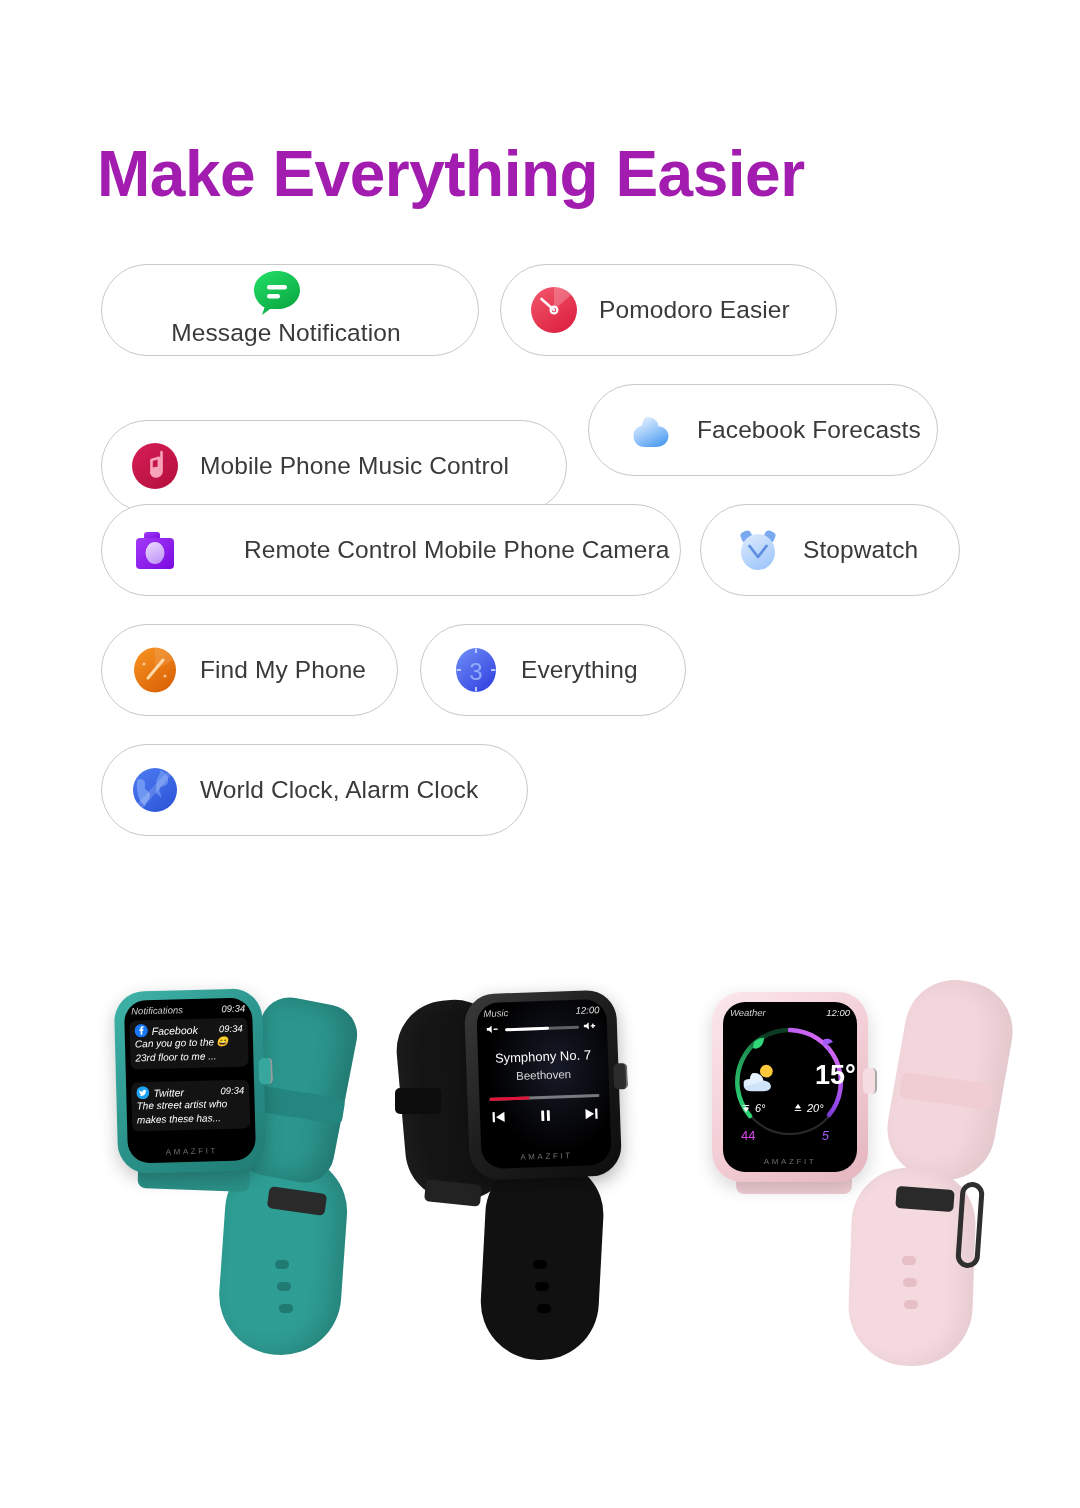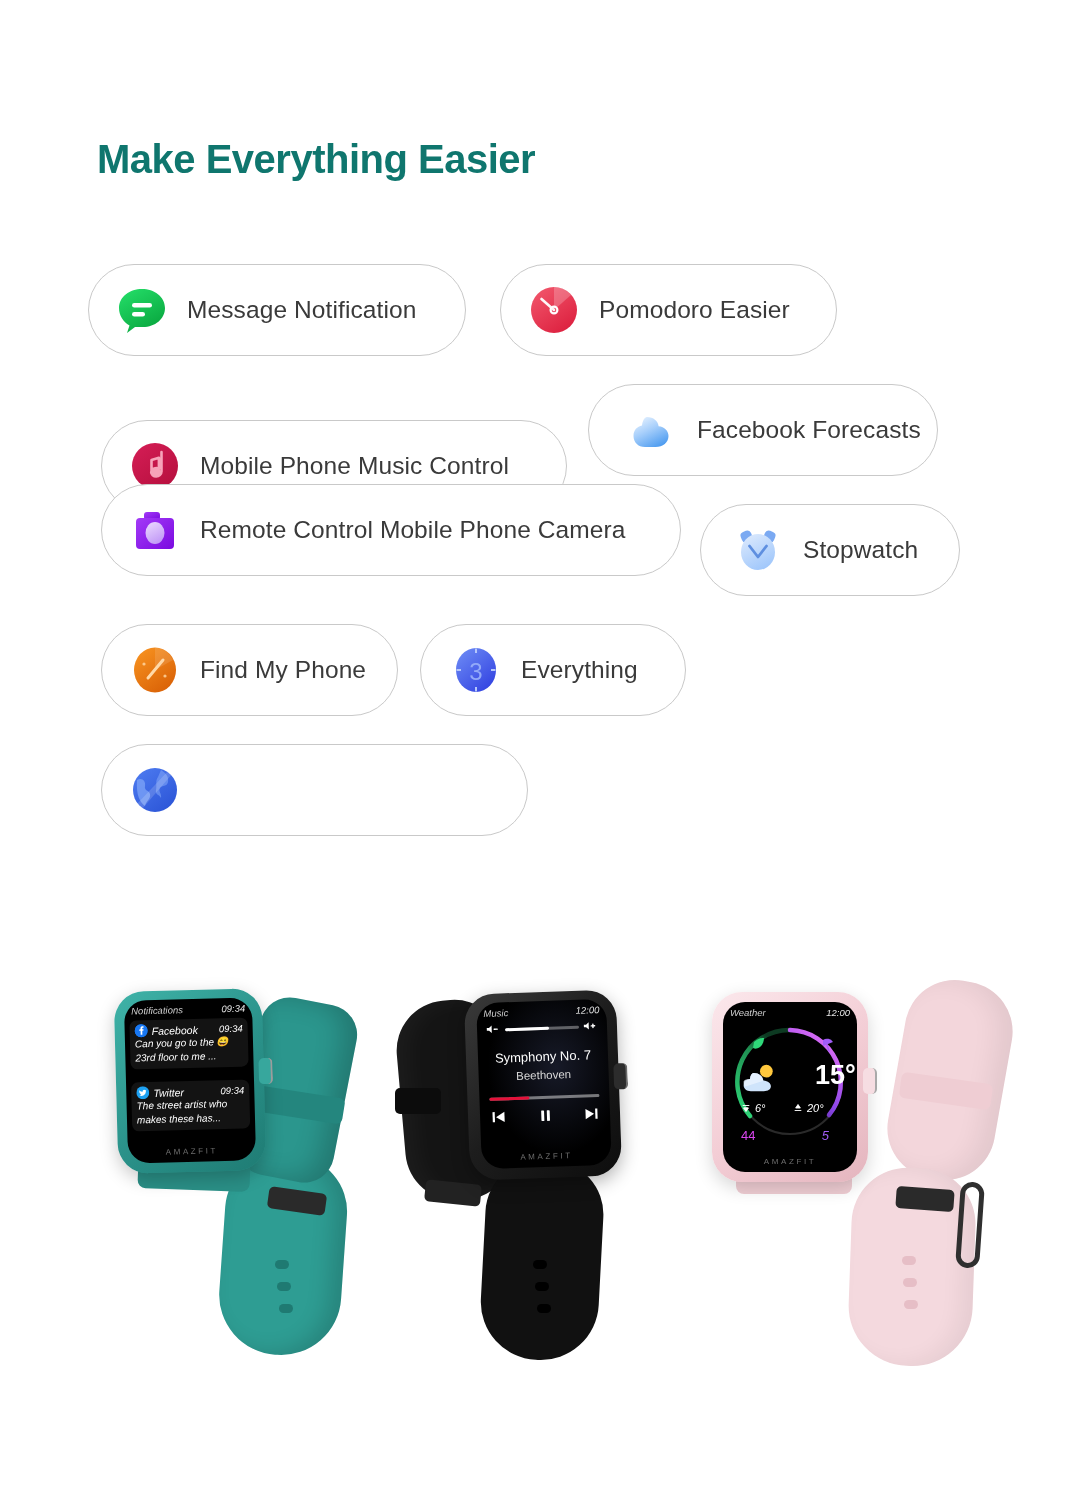--- a/index.html
+++ b/index.html
@@ -10,23 +10,23 @@
     font-family: "Liberation Sans", sans-serif;
     overflow: hidden;
   }
   .page { position: relative; width: 1080px; height: 1508px; background: #fff; }
 
   
   .title {
     position: absolute;
     left: 97px;
     top: 137px;
-    font-size: 40px;
+    font-size: 64px;
     font-weight: bold;
-    color: #0f766e;
+    color: #a21caf;
     letter-spacing: -0.5px;
     white-space: nowrap;
   }
 
   
   .pills { position: absolute; left: 0; top: 0; }
   .pill {
     position: absolute;
     display: flex;
     align-items: center;
@@ -115,21 +115,21 @@
 </style>
 </head>
 <body>
 
 <div class="page">
 
   <div class="title">Make Everything Easier</div>
 
   <div class="pills">
 
-    <div class="pill" style="left:88px; top:264px; width:378px;">
+    <div class="pill" style="left:101px; top:264px; width:378px;flex-direction:column;">
       <span class="ico">
         <svg viewBox="0 0 54 54">
           <defs>
               <linearGradient id="gMsg" x1="0" y1="0" x2="0.6" y2="1">
             <stop offset="0" stop-color="#25e06a"></stop>
                 <stop offset="1" stop-color="#0aa840"></stop>
           </linearGradient>
             </defs>
           <path d="M27 6 C39 6 50 13.5 50 25 C50 36 40 44 28 44 L20 44 L12 50 L14.5 42.5 C8 38.6 4 32.4 4 25 C4 13.5 15 6 27 6 Z" fill="url(#gMsg)"></path>
           <rect x="17" y="20" width="20" height="4.6" rx="2.3" fill="#fff"></rect>
@@ -183,21 +183,21 @@
                 <stop offset="0.45" stop-color="#a9d0fb"></stop>
                 <stop offset="1" stop-color="#4f9df0"></stop>
           </linearGradient>
             </defs>
           <path d="M22 14 C28.5 14 33 18 33.6 23.2 C39.5 23.6 43.5 28 43.5 33 C43.5 39.5 38 44 30.5 44 L20 44 C13 44 8.5 39.2 8.5 33 C8.5 27.3 12.2 23.4 17 22.6 C17.6 17.6 19.5 14 22 14 Z" fill="url(#gCld)"></path>
         </svg>
       </span>
       <span class="lbl">Facebook Forecasts</span>
     </div>
 
-    <div class="pill" style="left:101px; top:484px; width:580px;">
+    <div class="pill" style="left:101px; top:504px; width:580px;gap:44px;">
       <span class="ico">
         <svg viewBox="0 0 54 54">
           <defs>
               <linearGradient id="gCam" x1="0" y1="0" x2="1" y2="1">
             <stop offset="0" stop-color="#a33af7"></stop>
                 <stop offset="1" stop-color="#7a0ae0"></stop>
           </linearGradient>
           <linearGradient id="gLens" x1="0" y1="0" x2="0.5" y2="1">
             <stop offset="0" stop-color="#eddcff"></stop>
                 <stop offset="1" stop-color="#c39bf7"></stop>
@@ -276,20 +276,21 @@
             <stop offset="0" stop-color="#4d7bf0"></stop>
                 <stop offset="1" stop-color="#2a53d6"></stop>
           </linearGradient>
             </defs>
           <circle cx="27" cy="27" r="22" fill="url(#gGlb)"></circle>
           <path d="M9 17 C14 14 18 18 17 23 C16 28 21 27 22 31 C23 36 18 38 17 43 C12 39 8 33 9 17 Z" fill="#7ea4f7" opacity="0.75"></path>
           <path d="M33 7 C38 10 41 14 40 19 C39 24 34 22 32 25 C30 28 34 31 33 35 C31 31 27 32 28 27 C29 22 27 18 30 14 Z" fill="#7ea4f7" opacity="0.6"></path>
           <path d="M45 10 L14 46 A22 22 0 0 1 9 41 L42 6 Z" fill="#ffffff" opacity="0.16"></path>
         </svg>
       </span>
+      <span class="lbl">World Clock, Alarm Clock</span>
     </div>
 
   </div>
 
   <div class="watches">
 
     <div class="watch" style="left:100px; top:0px; width:300px; height:400px;">
 
       <div style="position:absolute; left:122px; top:195px; width:122px; height:200px; background:#2e9d93; border-radius:56px 56px 60px 60px; transform:rotate(4deg); box-shadow: inset -12px 0 22px rgba(0,0,0,0.16);"></div>
 

